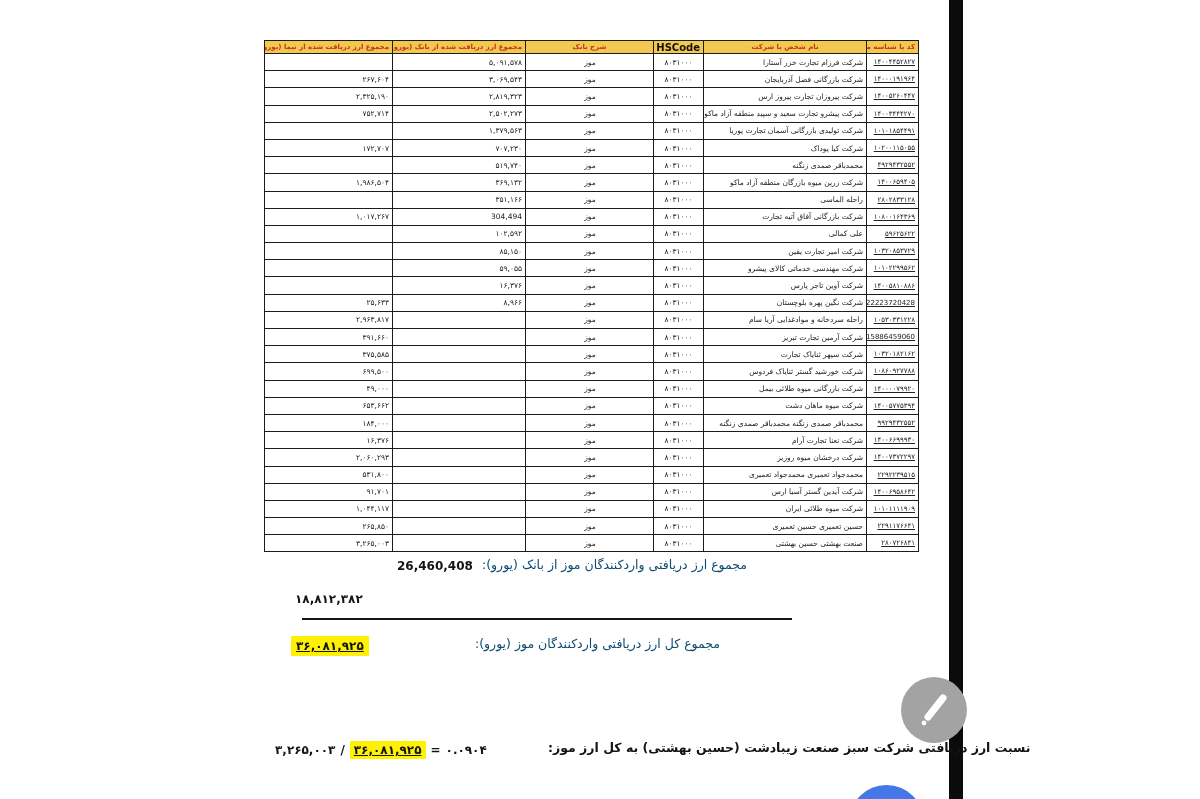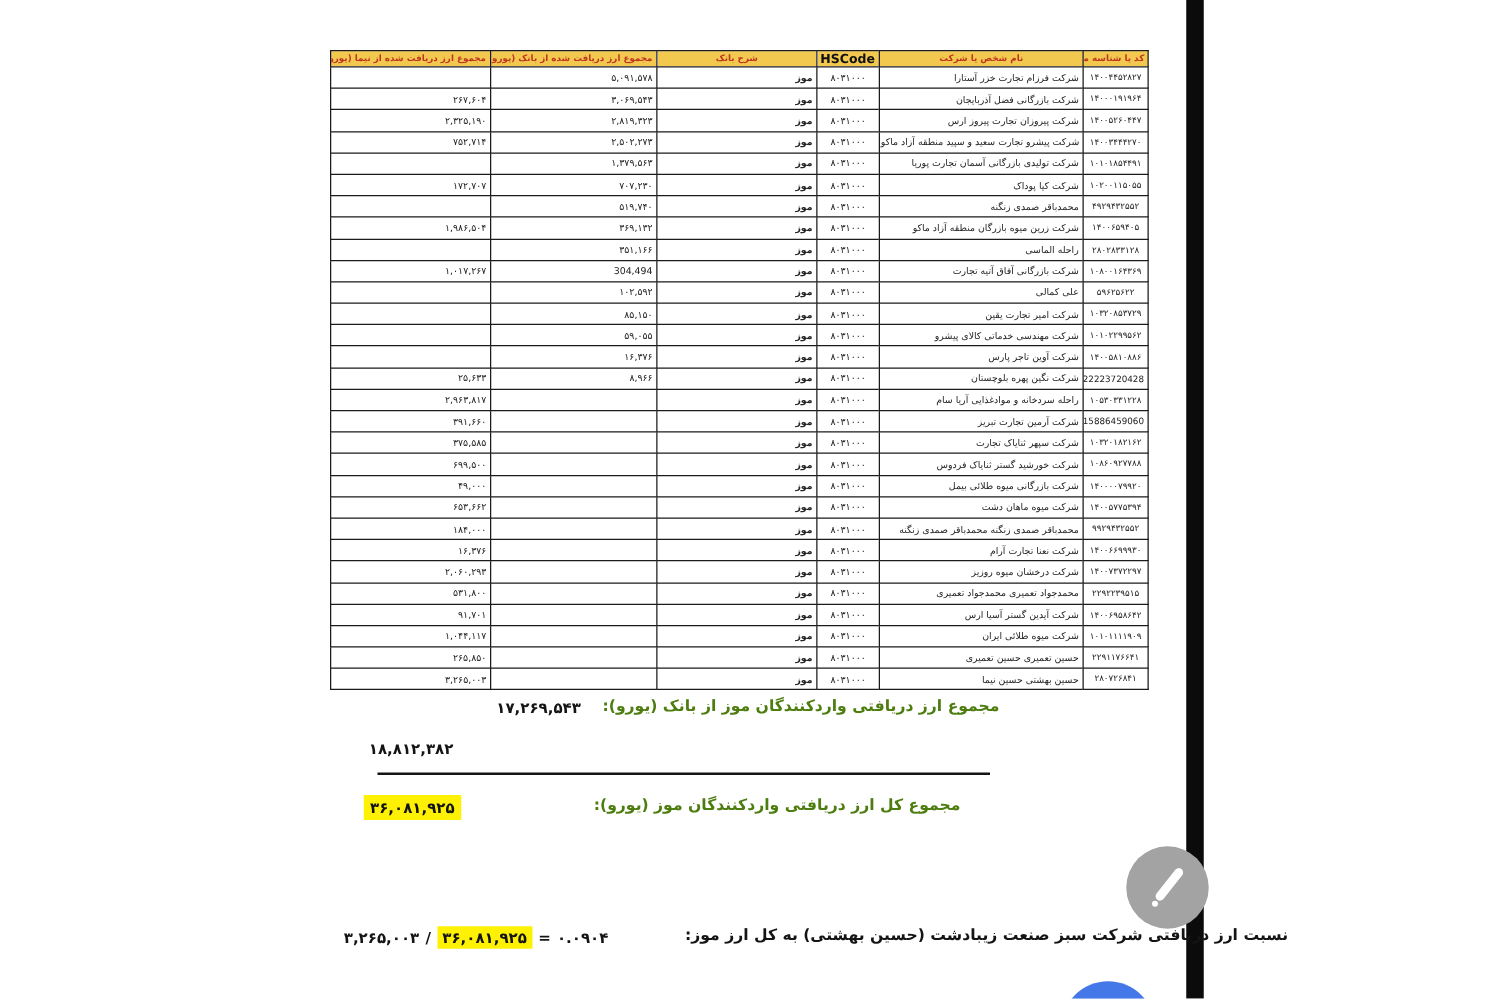--- a/index.html
+++ b/index.html
@@ -29,37 +29,37 @@
   .doc-table th,.doc-table td{
     border:1px solid var(--border);
     padding:0 3px;overflow:hidden;white-space:nowrap;
   }
   .doc-table th{
     background:var(--header-bg);color:var(--header-text);
     font-size:7px;font-weight:bold;height:12px;text-align:center;
   }
   .doc-table th.col-hscode{color:#111;font-size:10px;}
   .doc-table td{font-size:7.5px;height:16.2px;color:var(--text);}
-  .doc-table td.col-code{text-align:center;font-size:7px;}
+  .doc-table td.col-code{text-align:right;font-size:7px;text-decoration:underline;}
   .doc-table td.col-name{text-align:right;}
   .doc-table td.col-hscode{text-align:center;}
-  .doc-table td.col-tariff{text-align:right;direction:ltr;padding-left:4px;font-weight:bold;}
+  .doc-table td.col-tariff{text-align:center;direction:ltr;padding-left:4px;}
   .doc-table td.col-bank,.doc-table td.col-nima{}
 
   
-  .s-label{position:absolute;font-size:12.5px;font-weight:bold;direction:rtl;white-space:nowrap;color:#4d7c0f;z-index:2;}
+  .s-label{position:absolute;font-size:12.5px;font-weight:normal;direction:rtl;white-space:nowrap;color:#0c4a6e;z-index:2;}
   .s-value{position:absolute;font-size:12px;font-weight:bold;direction:ltr;white-space:nowrap;color:#141414;z-index:2;}
   .l1{left:482px;top:557px;}
   .v1{left:397px;top:559px;}
   .l2{left:472px;top:590px;}
   .v2{left:295px;top:592px;}
   .divider{position:absolute;left:302px;top:618px;width:490px;height:2px;background:#151515;z-index:2;}
   .l3{left:475px;top:636px;}
   .v3{left:291px;top:636px;}
-  .hl{background:var(--highlight);padding:3px 5px;}
+  .hl{background:var(--highlight);padding:3px 5px;text-decoration:underline;}
 
   
   .ratio-nums{
     position:absolute;left:275px;top:741px;z-index:2;
     display:flex;align-items:baseline;gap:5px;direction:ltr;
     font-size:12px;font-weight:bold;white-space:nowrap;color:#141414;
   }
   .ratio-nums .hl{padding:2px 4px;}
   .ratio-label{position:absolute;left:548px;top:740px;font-size:12.5px;font-weight:bold;direction:rtl;white-space:nowrap;color:#141414;z-index:2;}
 
@@ -320,31 +320,31 @@
         <tr>
           <td class="col-code">۲۲۹۱۱۷۶۶۴۱</td>
           <td class="col-name">حسین تعمیری حسین تعمیری</td>
           <td class="col-hscode">۸۰۳۱۰۰۰</td>
           <td class="col-tariff">موز</td>
           <td class="col-bank"></td>
           <td class="col-nima">۲۶۵,۸۵۰</td>
         </tr>
         <tr>
           <td class="col-code">۲۸۰۷۲۶۸۴۱</td>
-          <td class="col-name">حسین بهشتی حسین نیما</td>
+          <td class="col-name">صنعت بهشتی حسین بهشتی</td>
           <td class="col-hscode">۸۰۳۱۰۰۰</td>
           <td class="col-tariff">موز</td>
           <td class="col-bank"></td>
           <td class="col-nima">۳,۲۶۵,۰۰۳</td>
         </tr>
       </tbody>
   </table>
 
   <div class="s-label l1">مجموع ارز دریافتی واردکنندگان موز از بانک (یورو):</div>
-  <div class="s-value v1">۱۷,۲۶۹,۵۴۳</div>
+  <div class="s-value v1">26,460,408</div>
 
   <div class="s-value v2">۱۸,۸۱۲,۳۸۲</div>
 
   <div class="divider"></div>
 
   <div class="s-label l3">مجموع کل ارز دریافتی واردکنندگان موز (یورو):</div>
   <div class="s-value v3 hl">۳۶,۰۸۱,۹۲۵</div>
 
   <div class="ratio-nums">
     <span>۳,۲۶۵,۰۰۳</span>

